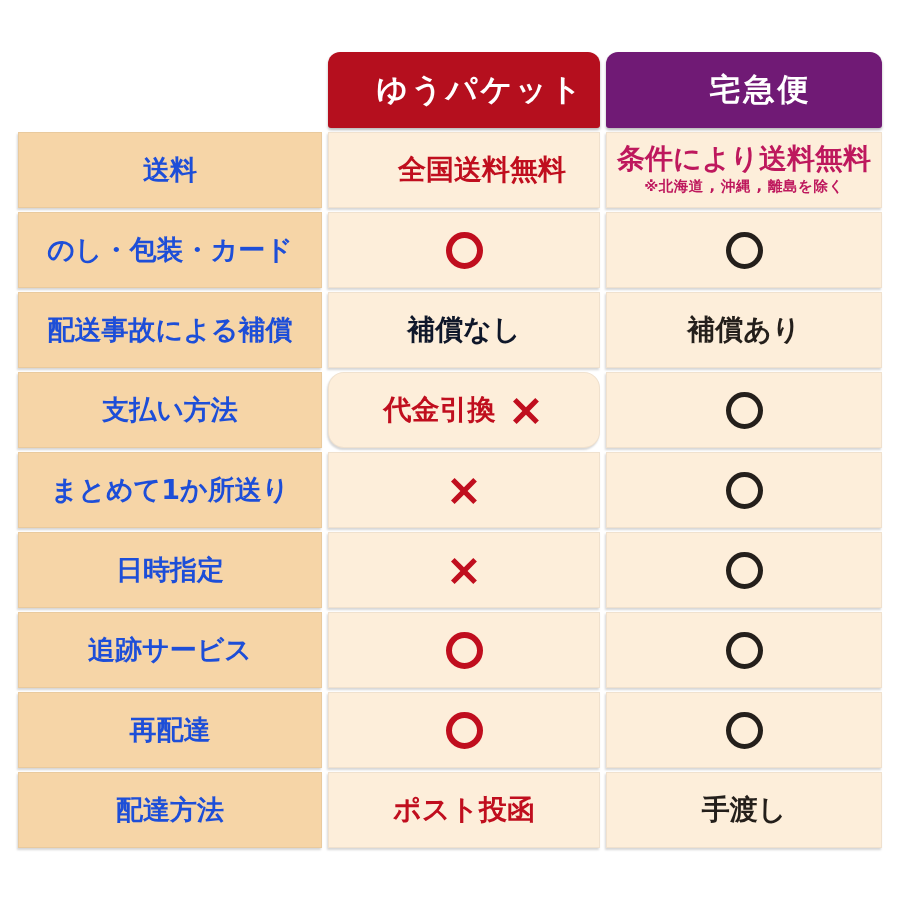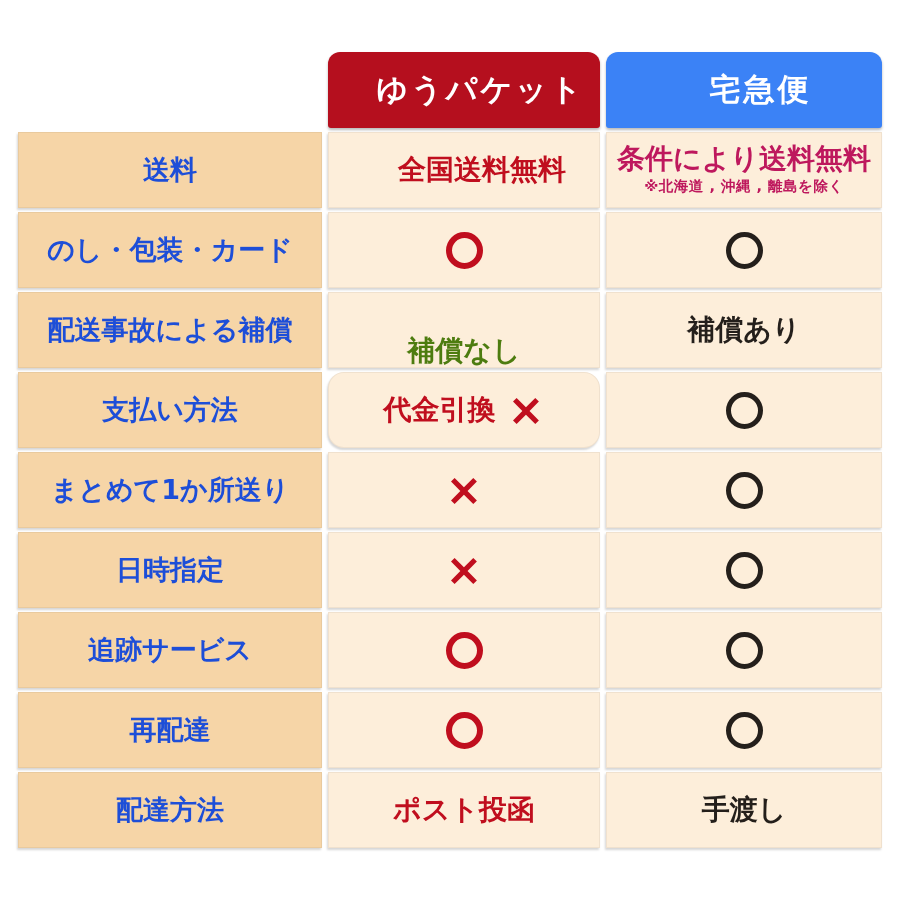--- a/index.html
+++ b/index.html
@@ -83,21 +83,21 @@
     margin-top: 3px;
     letter-spacing: 0.5px;
   }
 </style>
 </head>
 <body style="background: rgb(255, 255, 255);">
 
 <div class="grid" id="grid">
   <div class="cell spacer"></div>
   <div class="cell hdr" id="hdr-1" style="background: rgb(181, 15, 30);">ゆうパケット</div>
-  <div class="cell hdr" id="hdr-2" style="background: #3b82f6;">宅急便</div>
+  <div class="cell hdr" id="hdr-2" style="background: #701a75;">宅急便</div>
 <div class="cell lbl">送料</div>
     <div class="cell val red" style="color: rgb(192, 14, 30); padding-left: 36px;">
       <div class="cellmain">
         <span>全国送料無料</span>
       </div>
     </div>
     <div class="cell val dark" style="color: #be185d;">
       <div class="cellmain">
         <span>条件により送料無料</span>
       </div>
@@ -108,21 +108,21 @@
       <div class="cellmain">
         <span class="circle"></span>
       </div>
     </div>
     <div class="cell val dark" style="color: rgb(36, 31, 27);">
       <div class="cellmain">
         <span class="circle"></span>
       </div>
     </div>
     <div class="cell lbl">配送事故による補償</div>
-    <div class="cell val red" style="color: #4d7c0f; justify-content: flex-end;">
+    <div class="cell val red" style="color: #0f172a;">
       <div class="cellmain">
         <span>補償なし</span>
       </div>
     </div>
     <div class="cell val dark" style="color: rgb(36, 31, 27);">
       <div class="cellmain">
         <span>補償あり</span>
       </div>
     </div>
     <div class="cell lbl">支払い方法</div>

